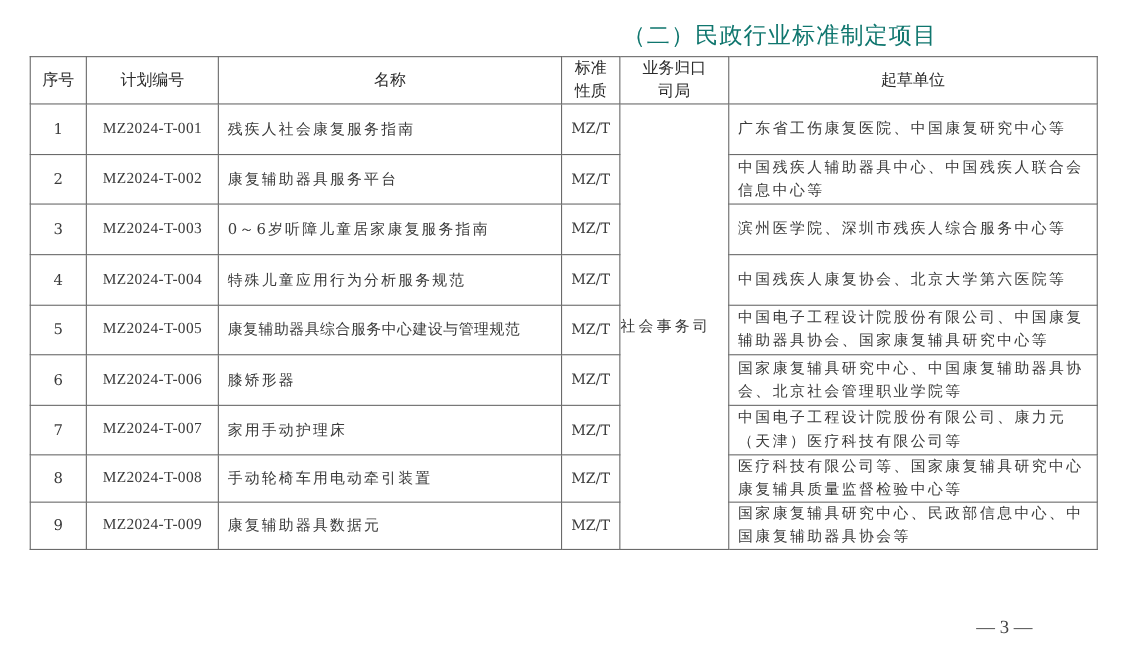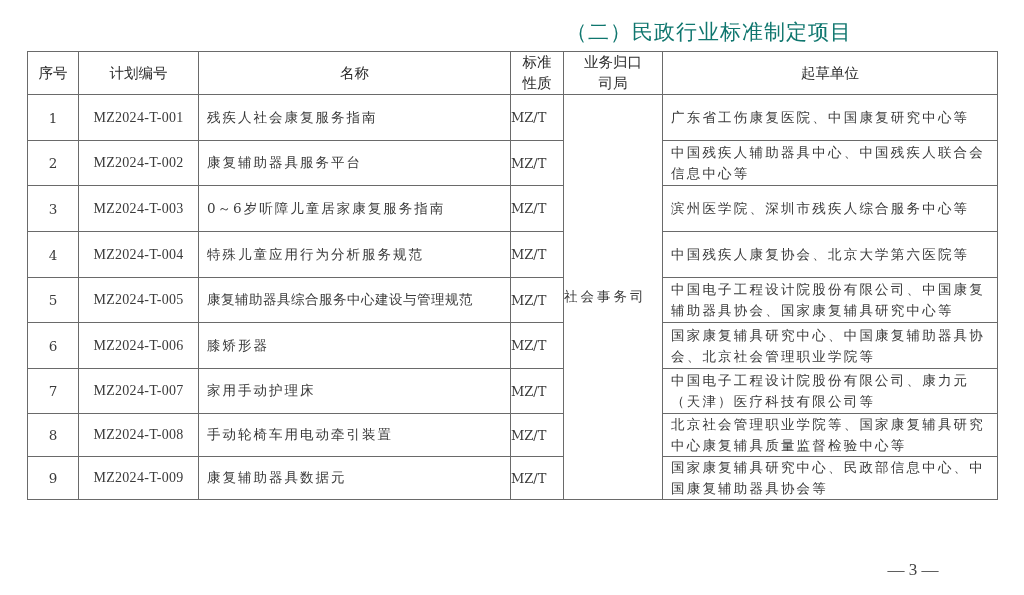--- a/index.html
+++ b/index.html
@@ -18,21 +18,21 @@
     font-family: "DejaVu Serif", serif; font-size: 13.5px; color: #3a3a3a;
     vertical-align: middle;
   }
   table.std th {
     font-family: "DejaVu Sans", sans-serif; font-weight: normal; font-size: 14.5px;
     color: #2a2a2a; text-align: center; line-height: 21px; height: 42px;
   }
   .c-no { text-align: center; }
   .c-code { text-align: center; font-family: "Liberation Serif", serif !important; font-size: 14px !important; letter-spacing: 0.3px; margin-top: 48px; }
   .c-name { padding-left: 8px !important; letter-spacing: 2px; }
-  .c-nature { font-family: Liberation Mono, monospace; font-size: 13px !important; }
+  .c-nature { text-align: center; font-family: Liberation Mono, monospace; font-size: 13px !important; }
   .c-dept { letter-spacing: 3px; }
   .c-drafter { padding: 0 6px 0 8px !important; letter-spacing: 2.2px; line-height: 21px; margin-left: 21px; }
   tr.r1 td { height: 45px; }
   tr.r2 td { height: 44px; }
   tr.r3 td { height: 45px; }
   tr.r4 td { height: 45px; }
   tr.r5 td { height: 44px; }
   tr.r6 td { height: 45px; }
   tr.r7 td { height: 44px; }
   tr.r8 td { height: 41px; }
@@ -115,21 +115,21 @@
       <td class="c-code">MZ2024-T-007</td>
       <td class="c-name">家用手动护理床</td>
       <td class="c-nature">MZ/T</td>
       <td class="c-drafter">中国电子工程设计院股份有限公司、康力元（天津）医疗科技有限公司等</td>
     </tr>
     <tr class="r8">
       <td class="c-no">8</td>
       <td class="c-code">MZ2024-T-008</td>
       <td class="c-name">手动轮椅车用电动牵引装置</td>
       <td class="c-nature">MZ/T</td>
-      <td class="c-drafter">北京社会管理职业学院等、国家康复辅具研究中心康复辅具质量监督检验中心等</td>
+      <td class="c-drafter">医疗科技有限公司等、国家康复辅具研究中心康复辅具质量监督检验中心等</td>
     </tr>
     <tr class="r9">
       <td class="c-no">9</td>
       <td class="c-code">MZ2024-T-009</td>
       <td class="c-name">康复辅助器具数据元</td>
       <td class="c-nature">MZ/T</td>
       <td class="c-drafter">国家康复辅具研究中心、民政部信息中心、中国康复辅助器具协会等</td>
     </tr>
   </tbody>
 </table>

